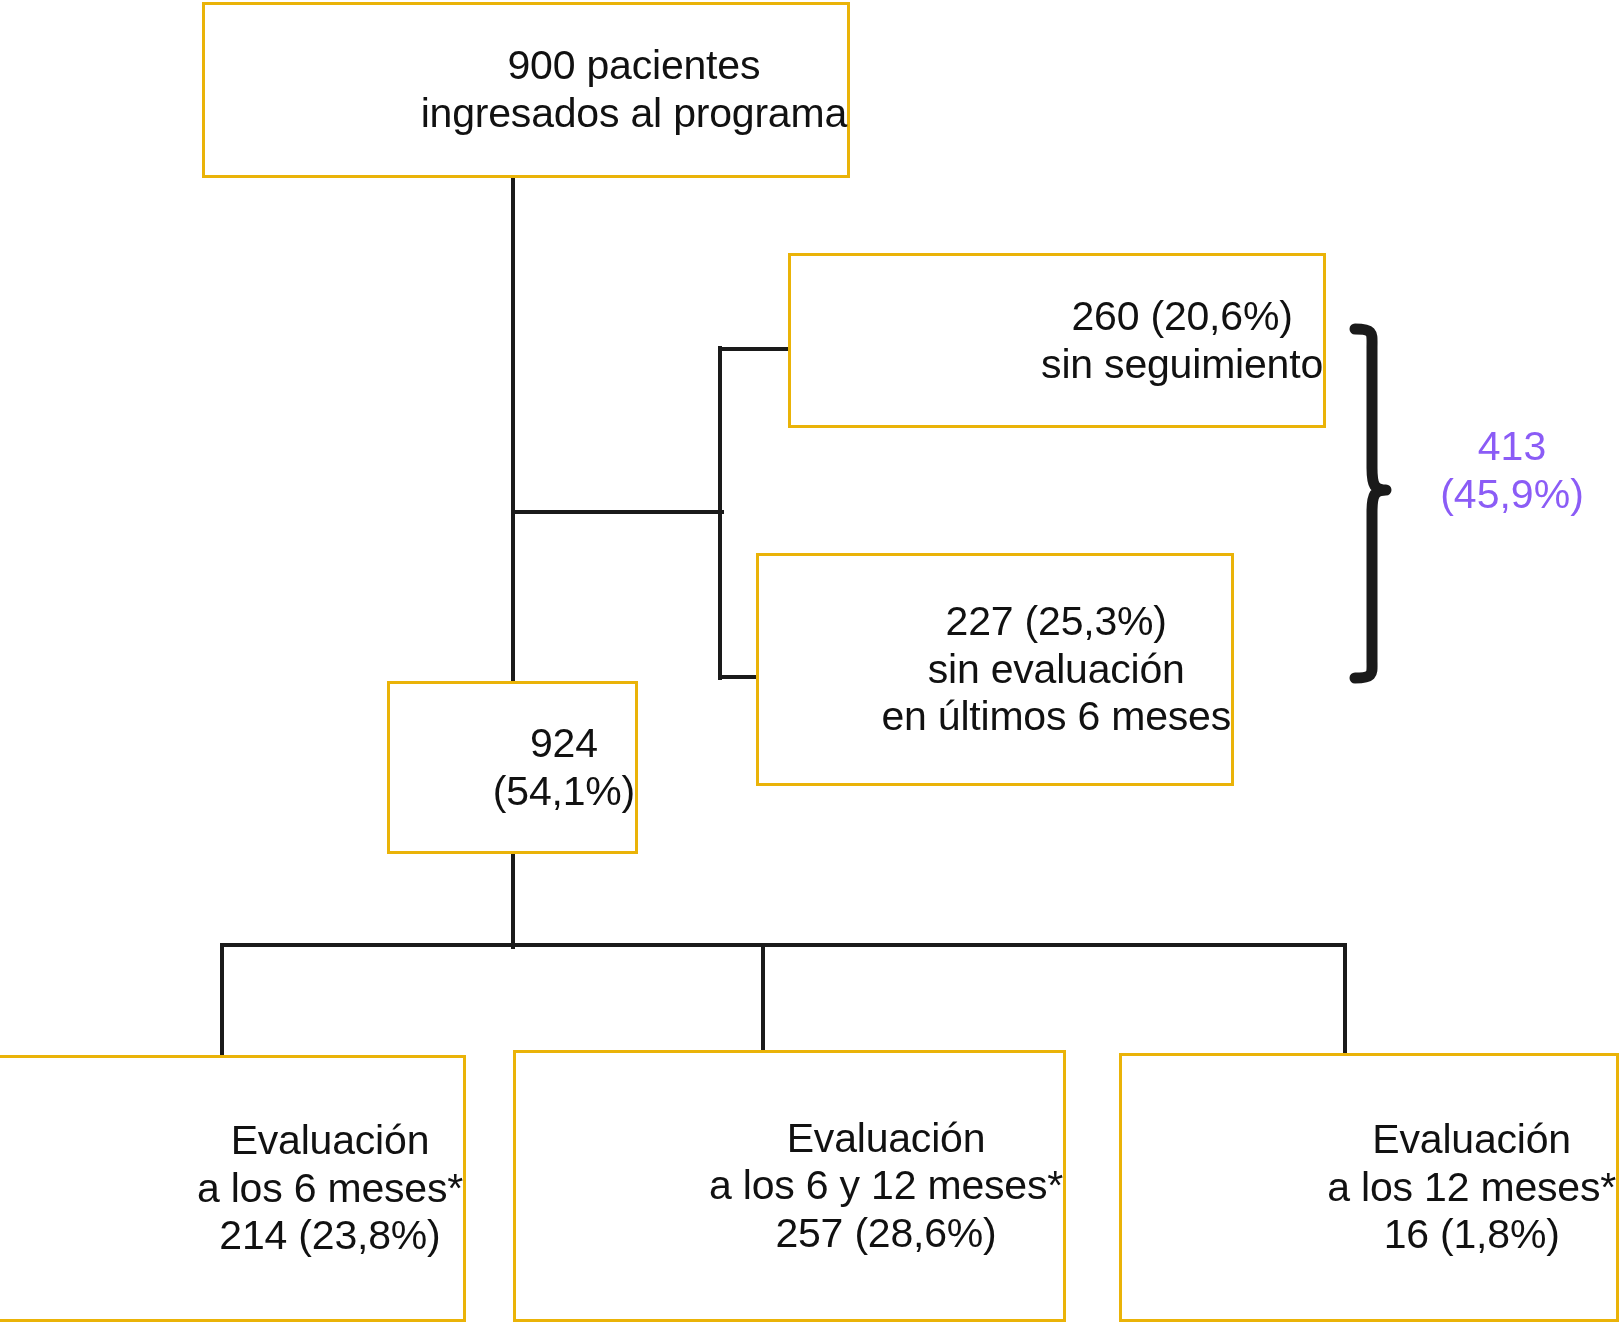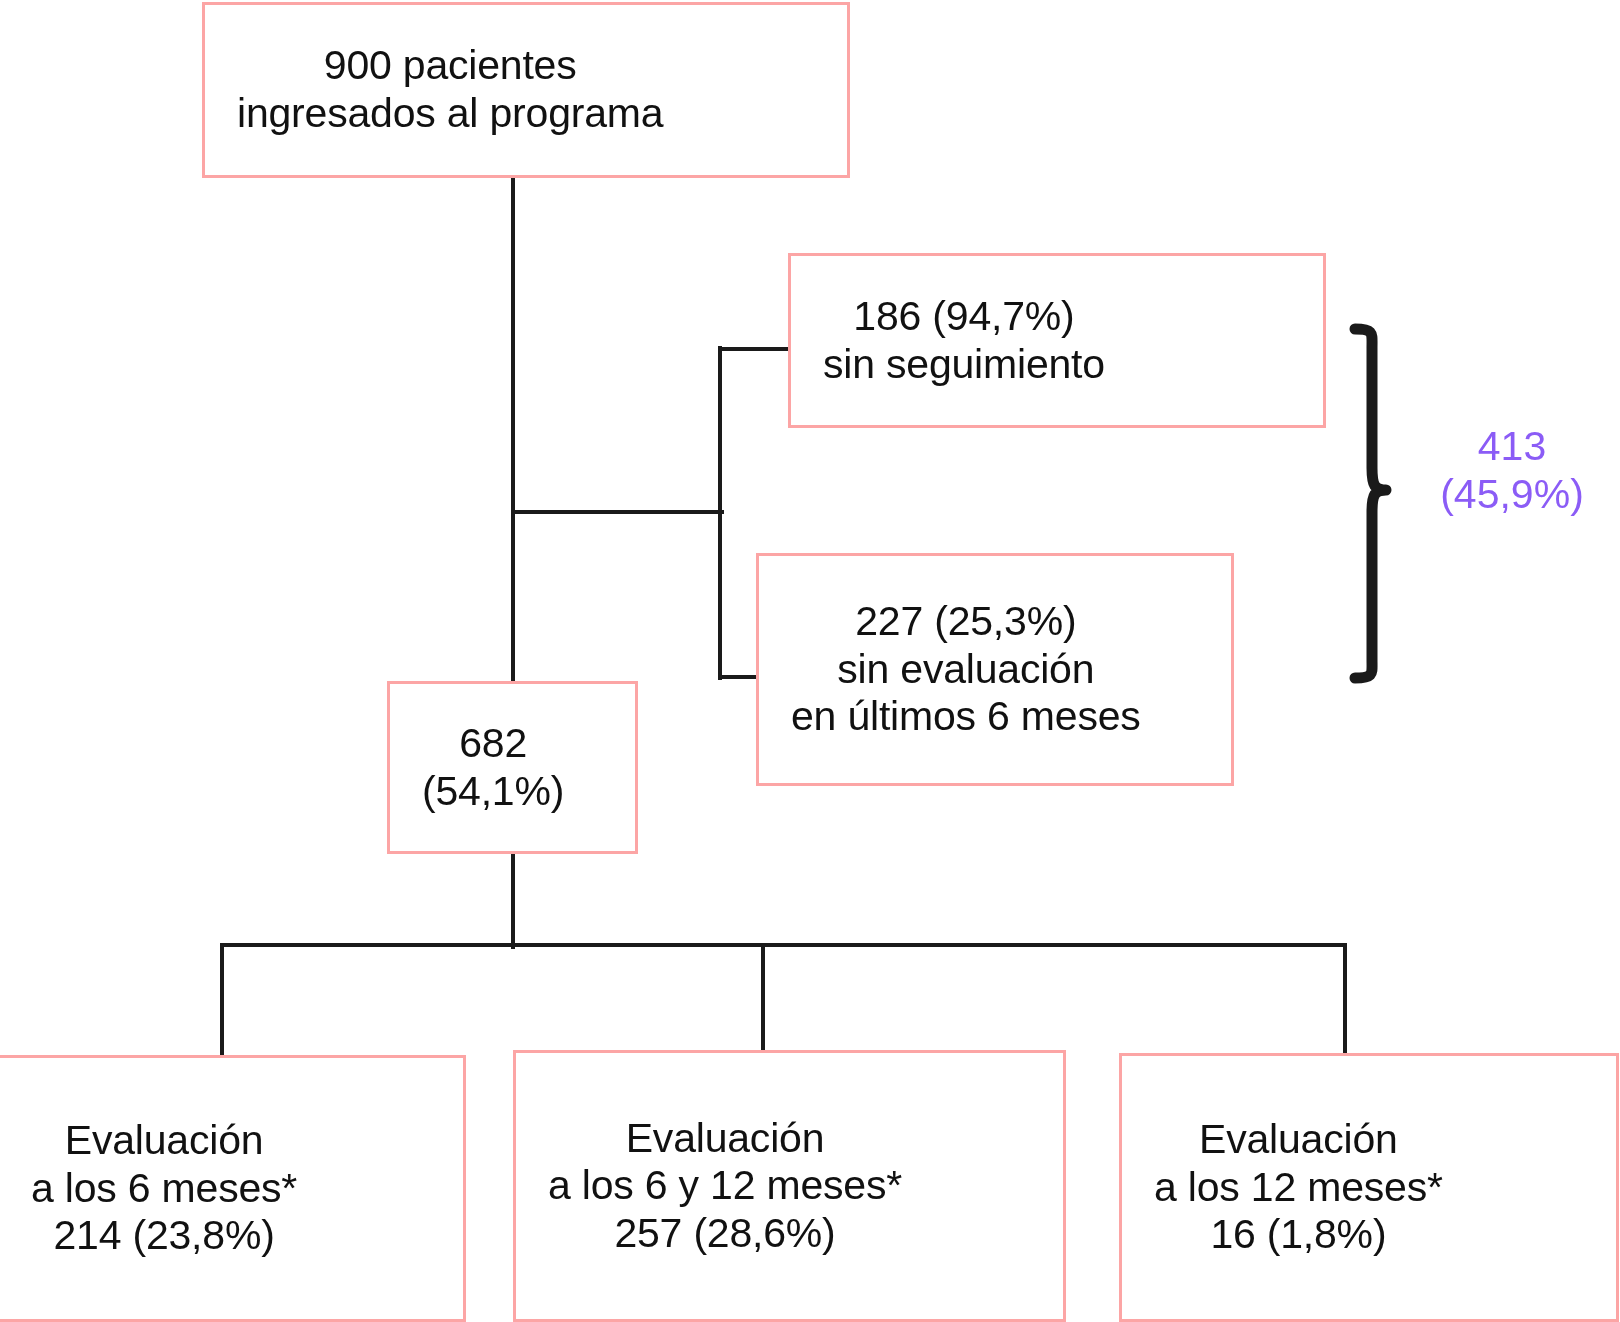--- a/index.html
+++ b/index.html
@@ -20,25 +20,25 @@
   svg.chart-canvas {
     position: absolute;
     top: 0;
     left: 0;
     width: 1620px;
     height: 1322px;
   }
   .node-box {
     position: absolute;
     box-sizing: border-box;
-    border: 3px solid #fca5a5;
+    border: 3px solid #eab308;
     background: #ffffff;
     display: flex;
     align-items: center;
-    justify-content: flex-start;
+    justify-content: flex-end;
     text-align: center;
     padding-left: 32px;
   }
   .node-text {
     font-family: "Liberation Sans", sans-serif;
     font-size: 41px;
     line-height: 1.16;
     color: #111111;
     white-space: pre-line;
     letter-spacing: -0.2px;
@@ -88,35 +88,35 @@
              L 1372 660
              C 1372 674 1374 678 1355 678" fill="none" stroke="#1a1a1a" stroke-width="11" stroke-linecap="round" stroke-linejoin="round"></path>
   </svg>
 
   <div class="node-box" style="left:202px; top:2px; width:648px; height:176px;">
     <div class="node-text">900 pacientes
 ingresados al programa</div>
   </div>
 
   <div class="node-box" style="left:788px; top:253px; width:538px; height:175px;">
-    <div class="node-text">186 (94,7%)
+    <div class="node-text">260 (20,6%)
 sin seguimiento</div>
   </div>
 
   <div class="node-box" style="left:756px; top:553px; width:478px; height:233px;">
     <div class="node-text">227 (25,3%)
 sin evaluación
 en últimos 6 meses</div>
   </div>
 
   <div class="brace-label" style="left:1412px; top:423px; width:200px;">413
 (45,9%)</div>
 
   <div class="node-box" style="left:387px; top:681px; width:251px; height:173px;">
-    <div class="node-text">682
+    <div class="node-text">924
 (54,1%)</div>
   </div>
 
   <div class="node-box" style="left:-4px; top:1055px; width:470px; height:267px;">
     <div class="node-text">Evaluación
 a los 6 meses*
 214 (23,8%)</div>
   </div>
 
   <div class="node-box" style="left:513px; top:1050px; width:553px; height:272px;">

